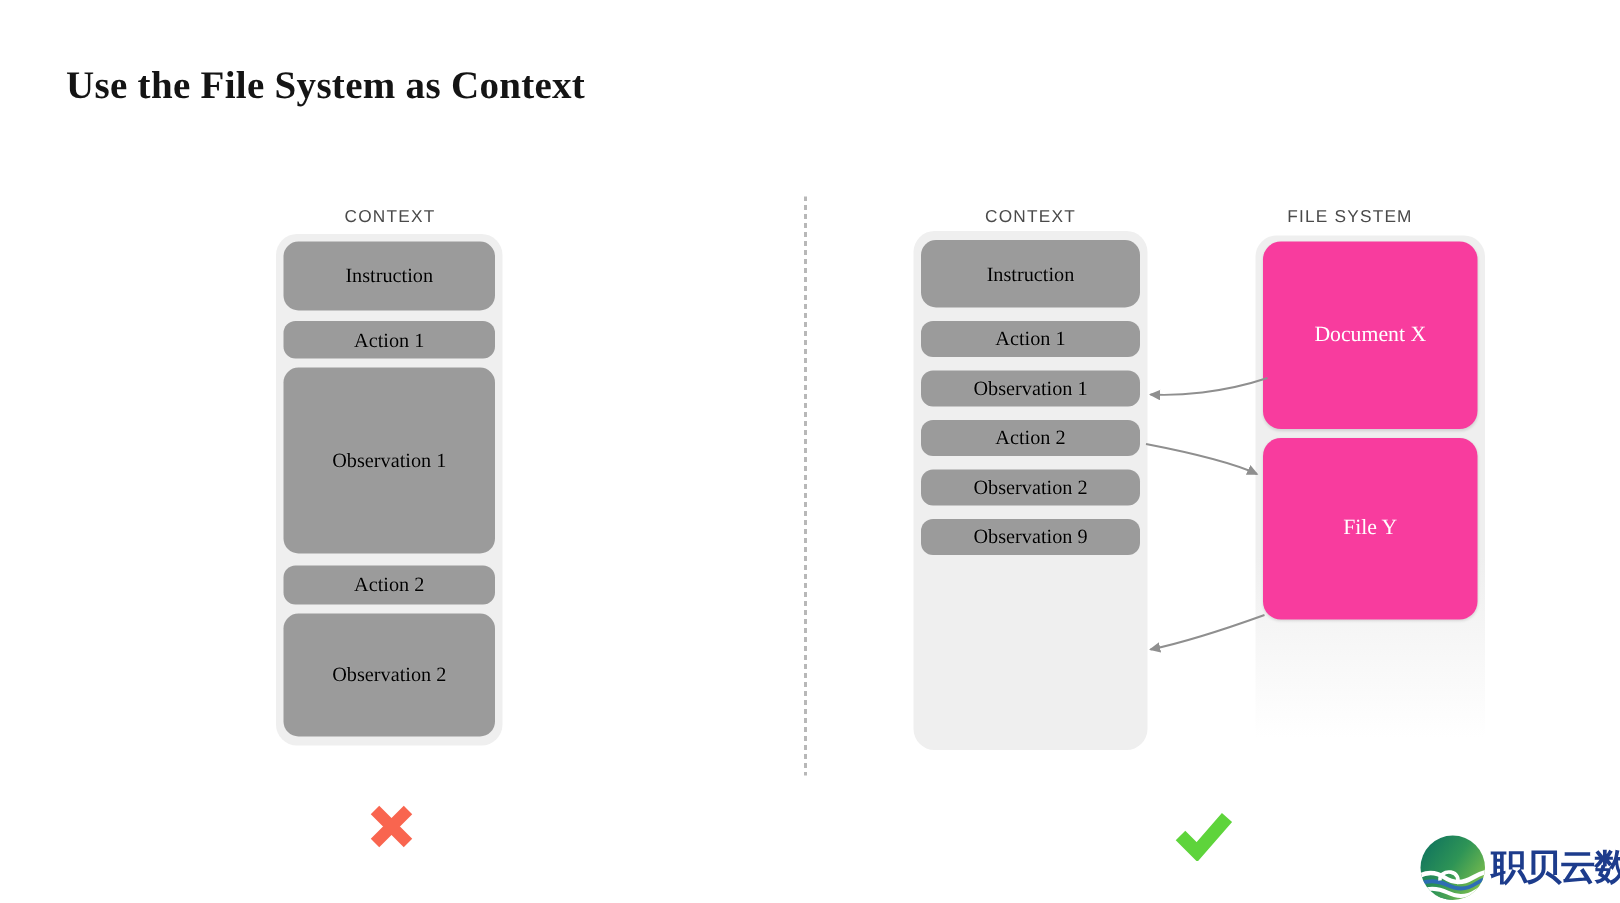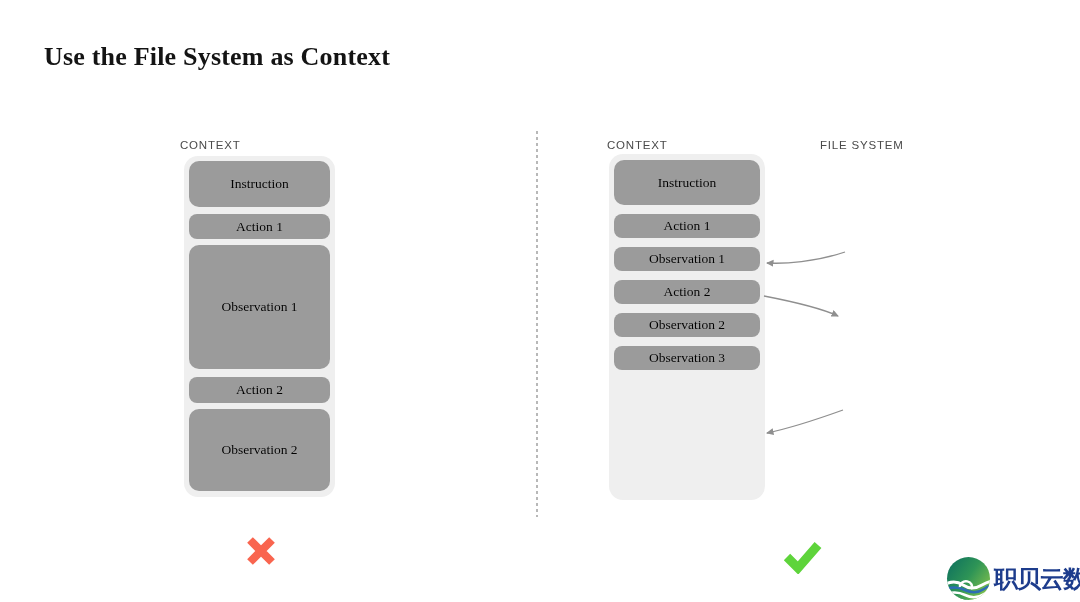--- a/index.html
+++ b/index.html
@@ -15,21 +15,21 @@
   *{margin:0;padding:0;box-sizing:border-box;}
   html,body{width:1080px;height:602px;background:#ffffff;overflow:hidden;
     font-family:"Liberation Sans",sans-serif;}
   .stage{position:relative;width:1080px;height:536px;}
 
   .title{position:absolute;left:44px;top:42px;
     font-family:"Liberation Serif","DejaVu Serif",serif;
     font-weight:700;font-size:26px;color:#141414;letter-spacing:.2px;}
 
   .col-label{position:absolute;font-size:11.5px;color:var(--label-gray);
-    letter-spacing:.8px;text-align:left;width:160px;}
+    letter-spacing:.8px;text-align:center;width:160px;}
   .lbl-left{left:180px;top:139px;}
   .lbl-rctx{left:607px;top:139px;}
   .lbl-fs{left:820px;top:139px;}
 
   .panel{position:absolute;background:var(--panel-bg);border-radius:14px;}
   .panel-left{left:184px;top:156px;width:151px;height:341px;
     padding:5px;display:flex;flex-direction:column;}
   .panel-rctx{left:609px;top:154px;width:156px;height:346px;
     padding:6px 5px 26px 5px;display:flex;flex-direction:column;gap:9px;}
   .panel-fs{left:837px;top:157px;width:153px;height:345px;
@@ -87,24 +87,28 @@
 
   <div class="divider"></div>
 
   <div class="col-label lbl-rctx">CONTEXT</div>
   <div class="panel panel-rctx">
     <div class="gbox rb-0">Instruction</div>
     <div class="gbox">Action 1</div>
     <div class="gbox">Observation 1</div>
     <div class="gbox">Action 2</div>
     <div class="gbox">Observation 2</div>
-    <div class="gbox">Observation 3</div>
+    <div class="gbox">Observation 9</div>
   </div>
 
   <div class="col-label lbl-fs">FILE SYSTEM</div>
+  <div class="panel panel-fs">
+    <div class="pbox pb-0">Document X</div>
+    <div class="pbox pb-1">File Y</div>
+  </div>
 
   <svg class="arrows" viewBox="0 0 100 210" width="100" height="210">
     <defs>
       <marker id="ah" markerUnits="userSpaceOnUse" markerWidth="8" markerHeight="8" refX="6.5" refY="3.5" orient="auto">
         <path d="M0,0 L7.5,3.5 L0,7 Z" fill="var(--arrow-gray)"></path>
       </marker>
     </defs>
     <path d="M92,14 C62,24 32,26 14,25" fill="none" stroke="var(--arrow-gray)" stroke-width="1.3" marker-end="url(#ah)"></path>
     <path d="M11,58 C42,64 70,71 85,78" fill="none" stroke="var(--arrow-gray)" stroke-width="1.3" marker-end="url(#ah)"></path>
     <path d="M90,172 C65,181 38,190 14,195" fill="none" stroke="var(--arrow-gray)" stroke-width="1.3" marker-end="url(#ah)"></path>

